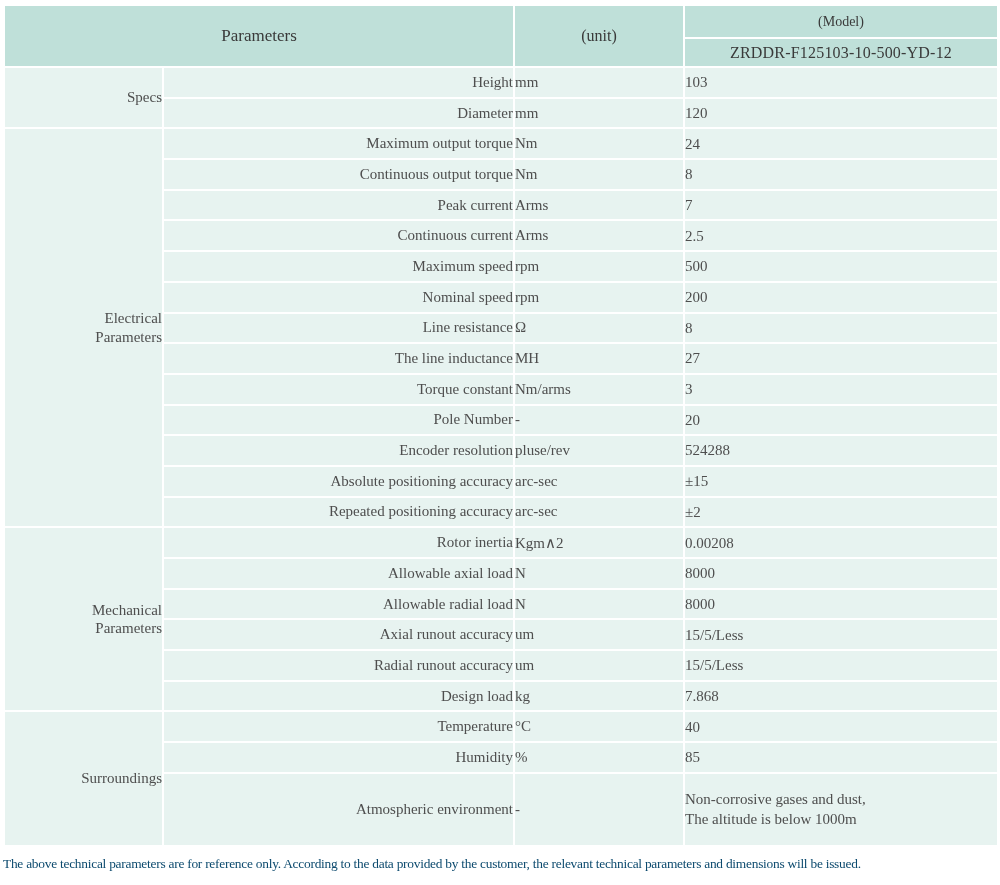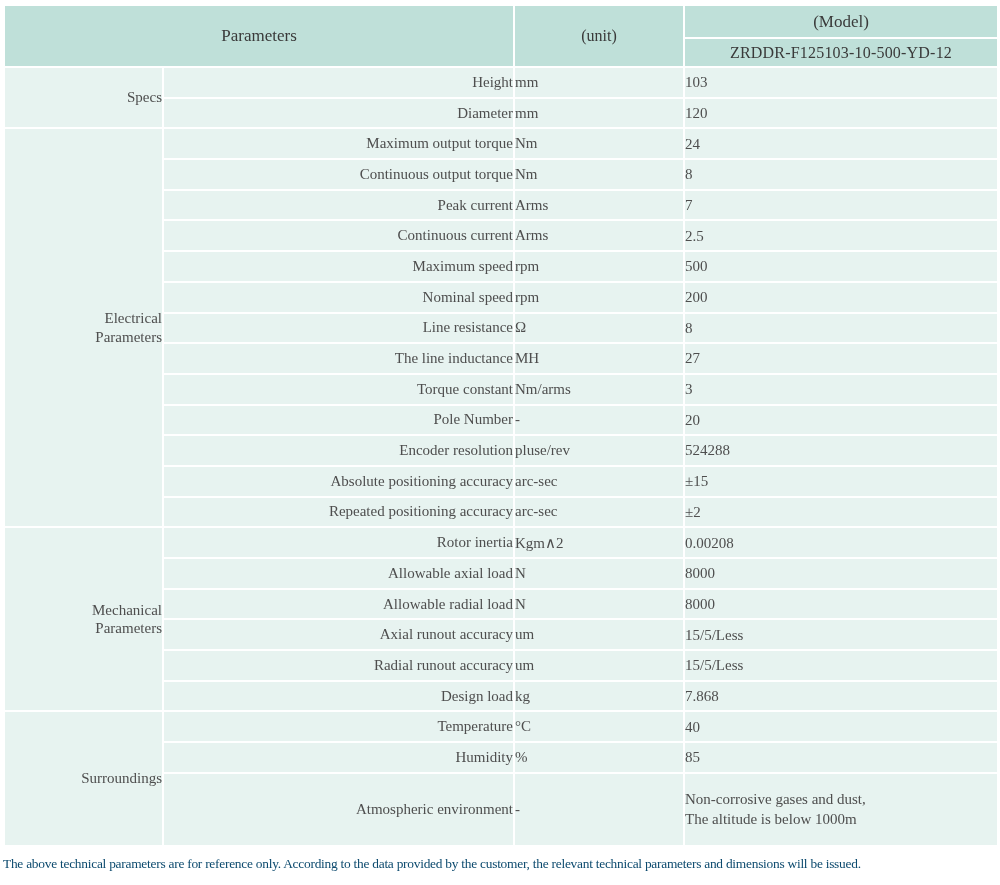--- a/index.html
+++ b/index.html
@@ -38,21 +38,21 @@
   }
   .spec-table thead th {
     background: var(--header-bg);
     color: var(--header-text);
     text-align: center;
   }
   thead tr.header-row-1 { height: 33px; }
   thead tr.header-row-2 { height: 29px; }
   th.params-h { font-size: 17px; }
   th.unit-h   { font-size: 16px; }
-  th.model-h  { font-size: 17px; margin-left: 40px; }
+  th.model-h  { font-size: 14px; margin-left: 40px; }
   th.model-num { font-size: 16px; letter-spacing: 0.2px; }
   tbody tr { height: 30.7px; }
   tbody tr.tall-row { height: 73px; }
   td.group-cell {
     text-align: right;
     line-height: 1.25;
   }
   td.group-cell .group-label {
     display: inline-block;
     max-width: 100px;

